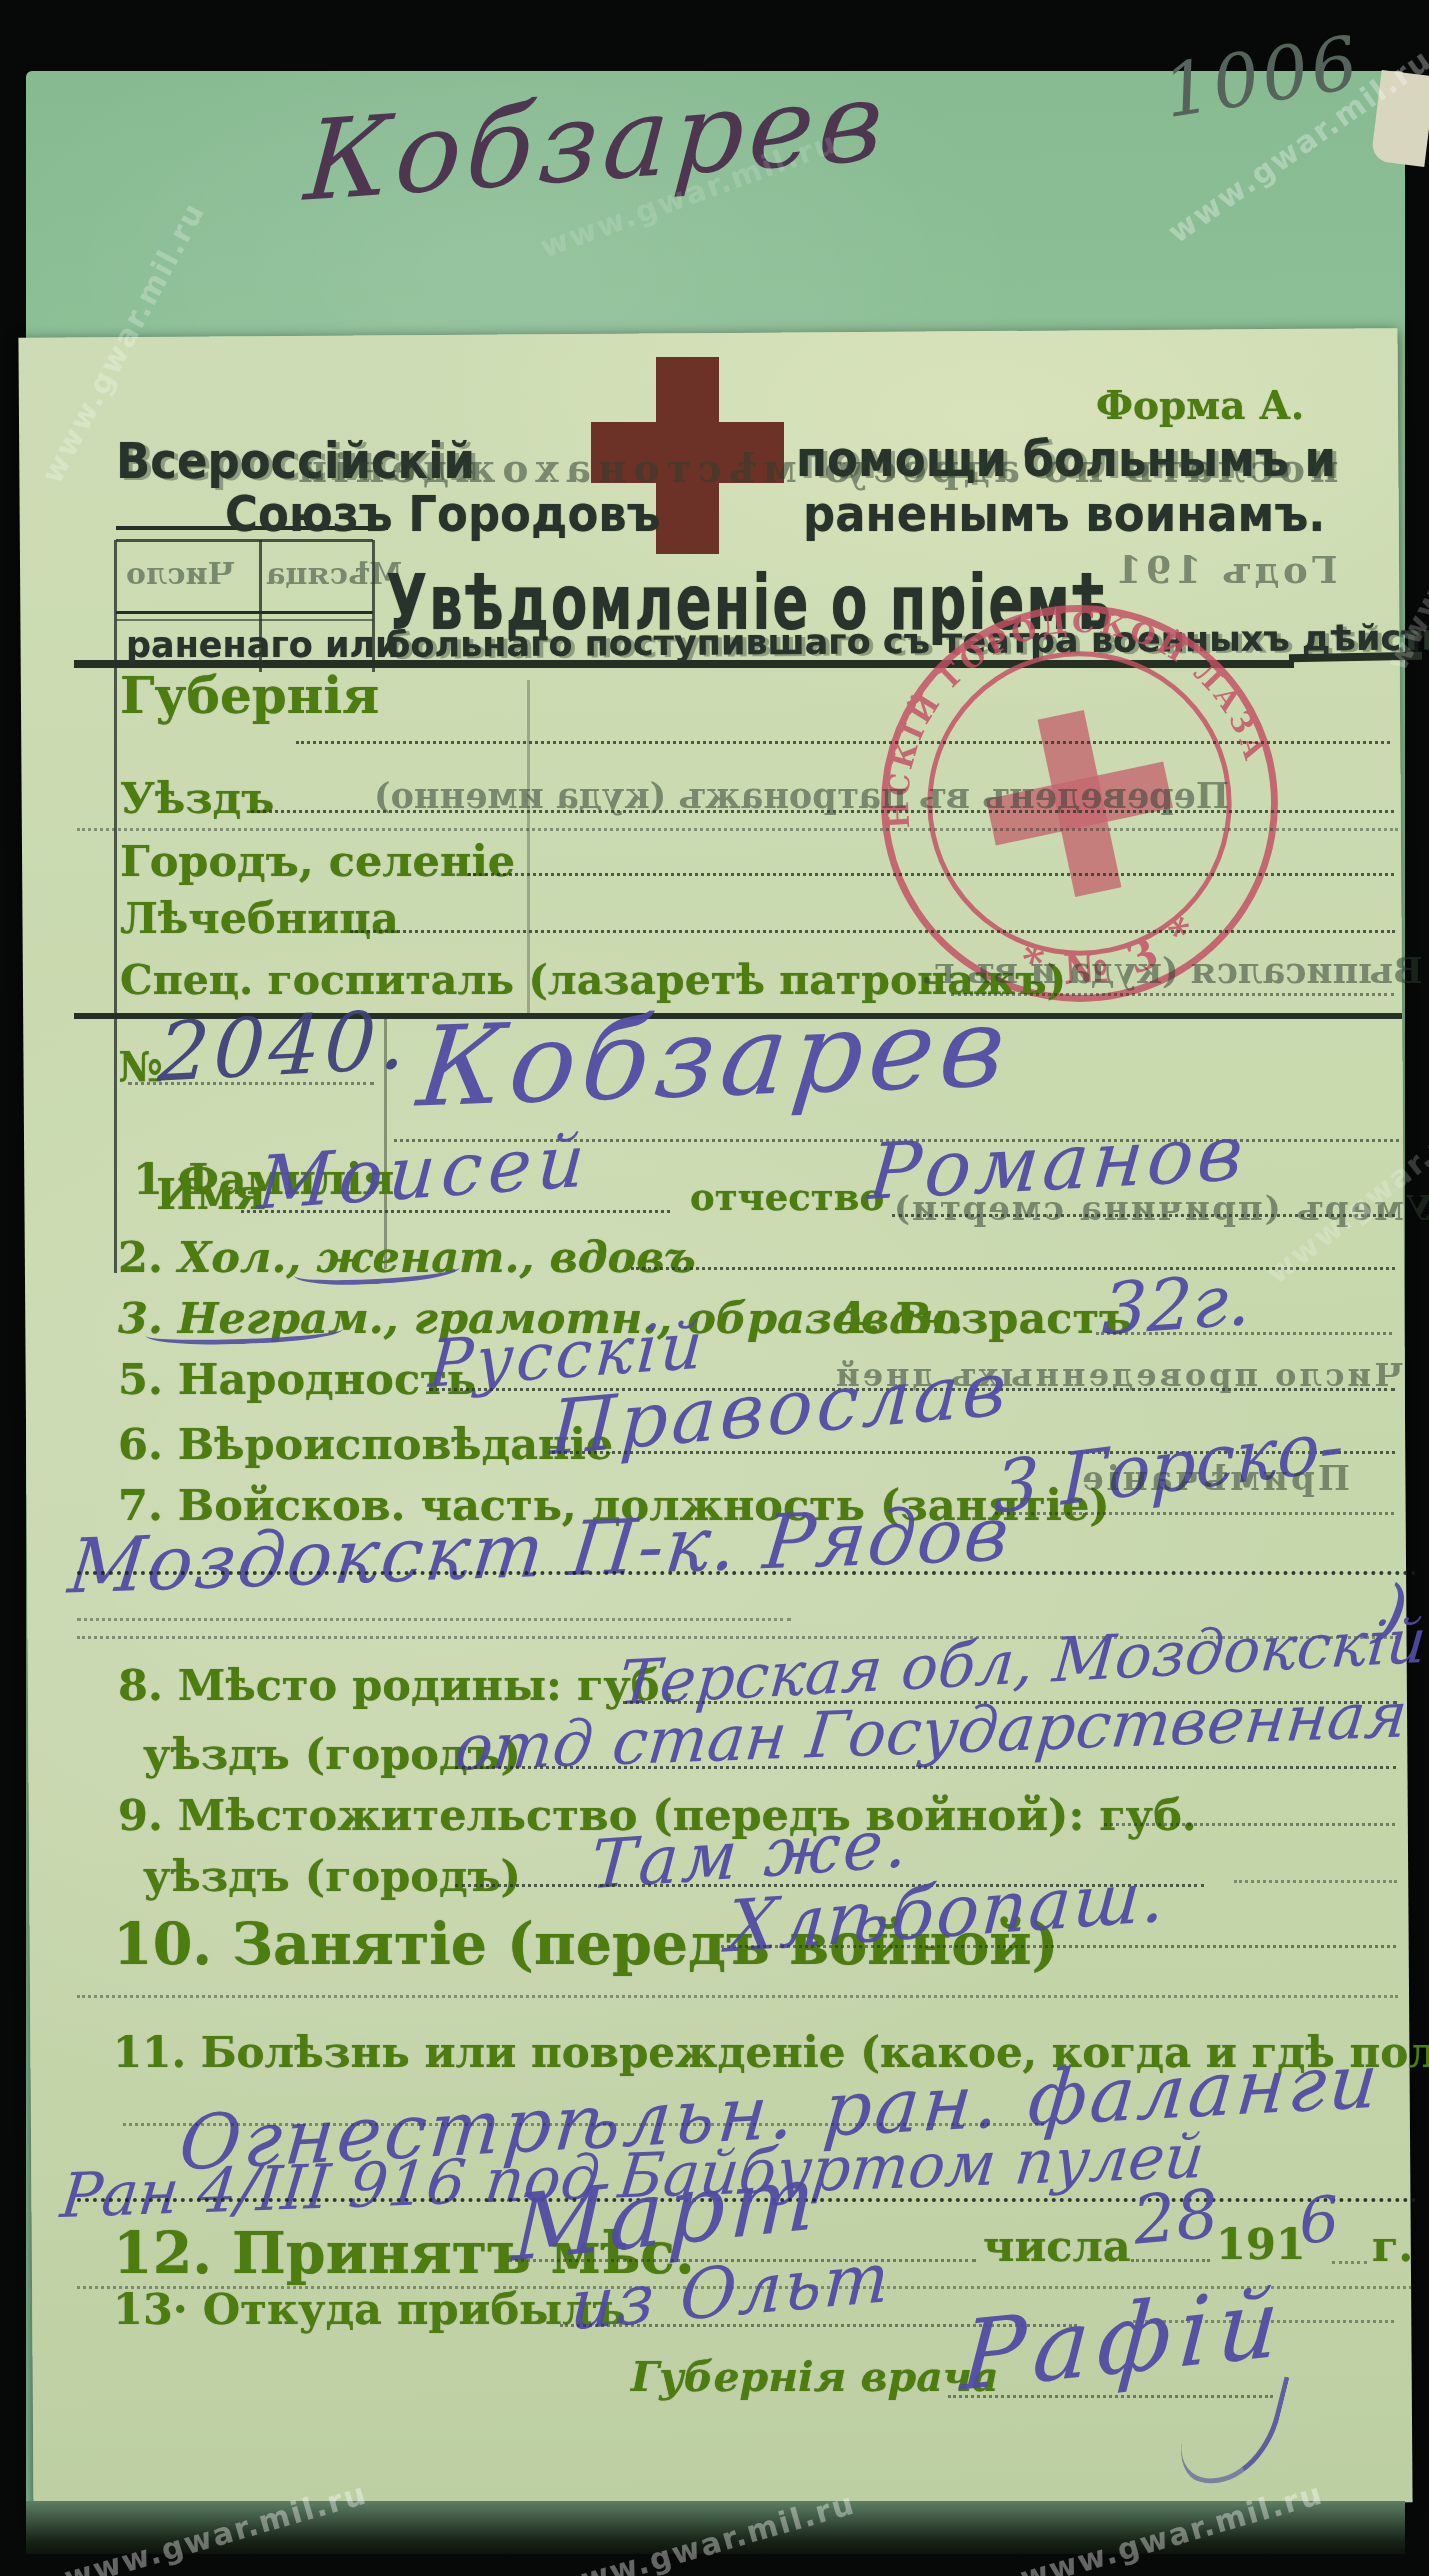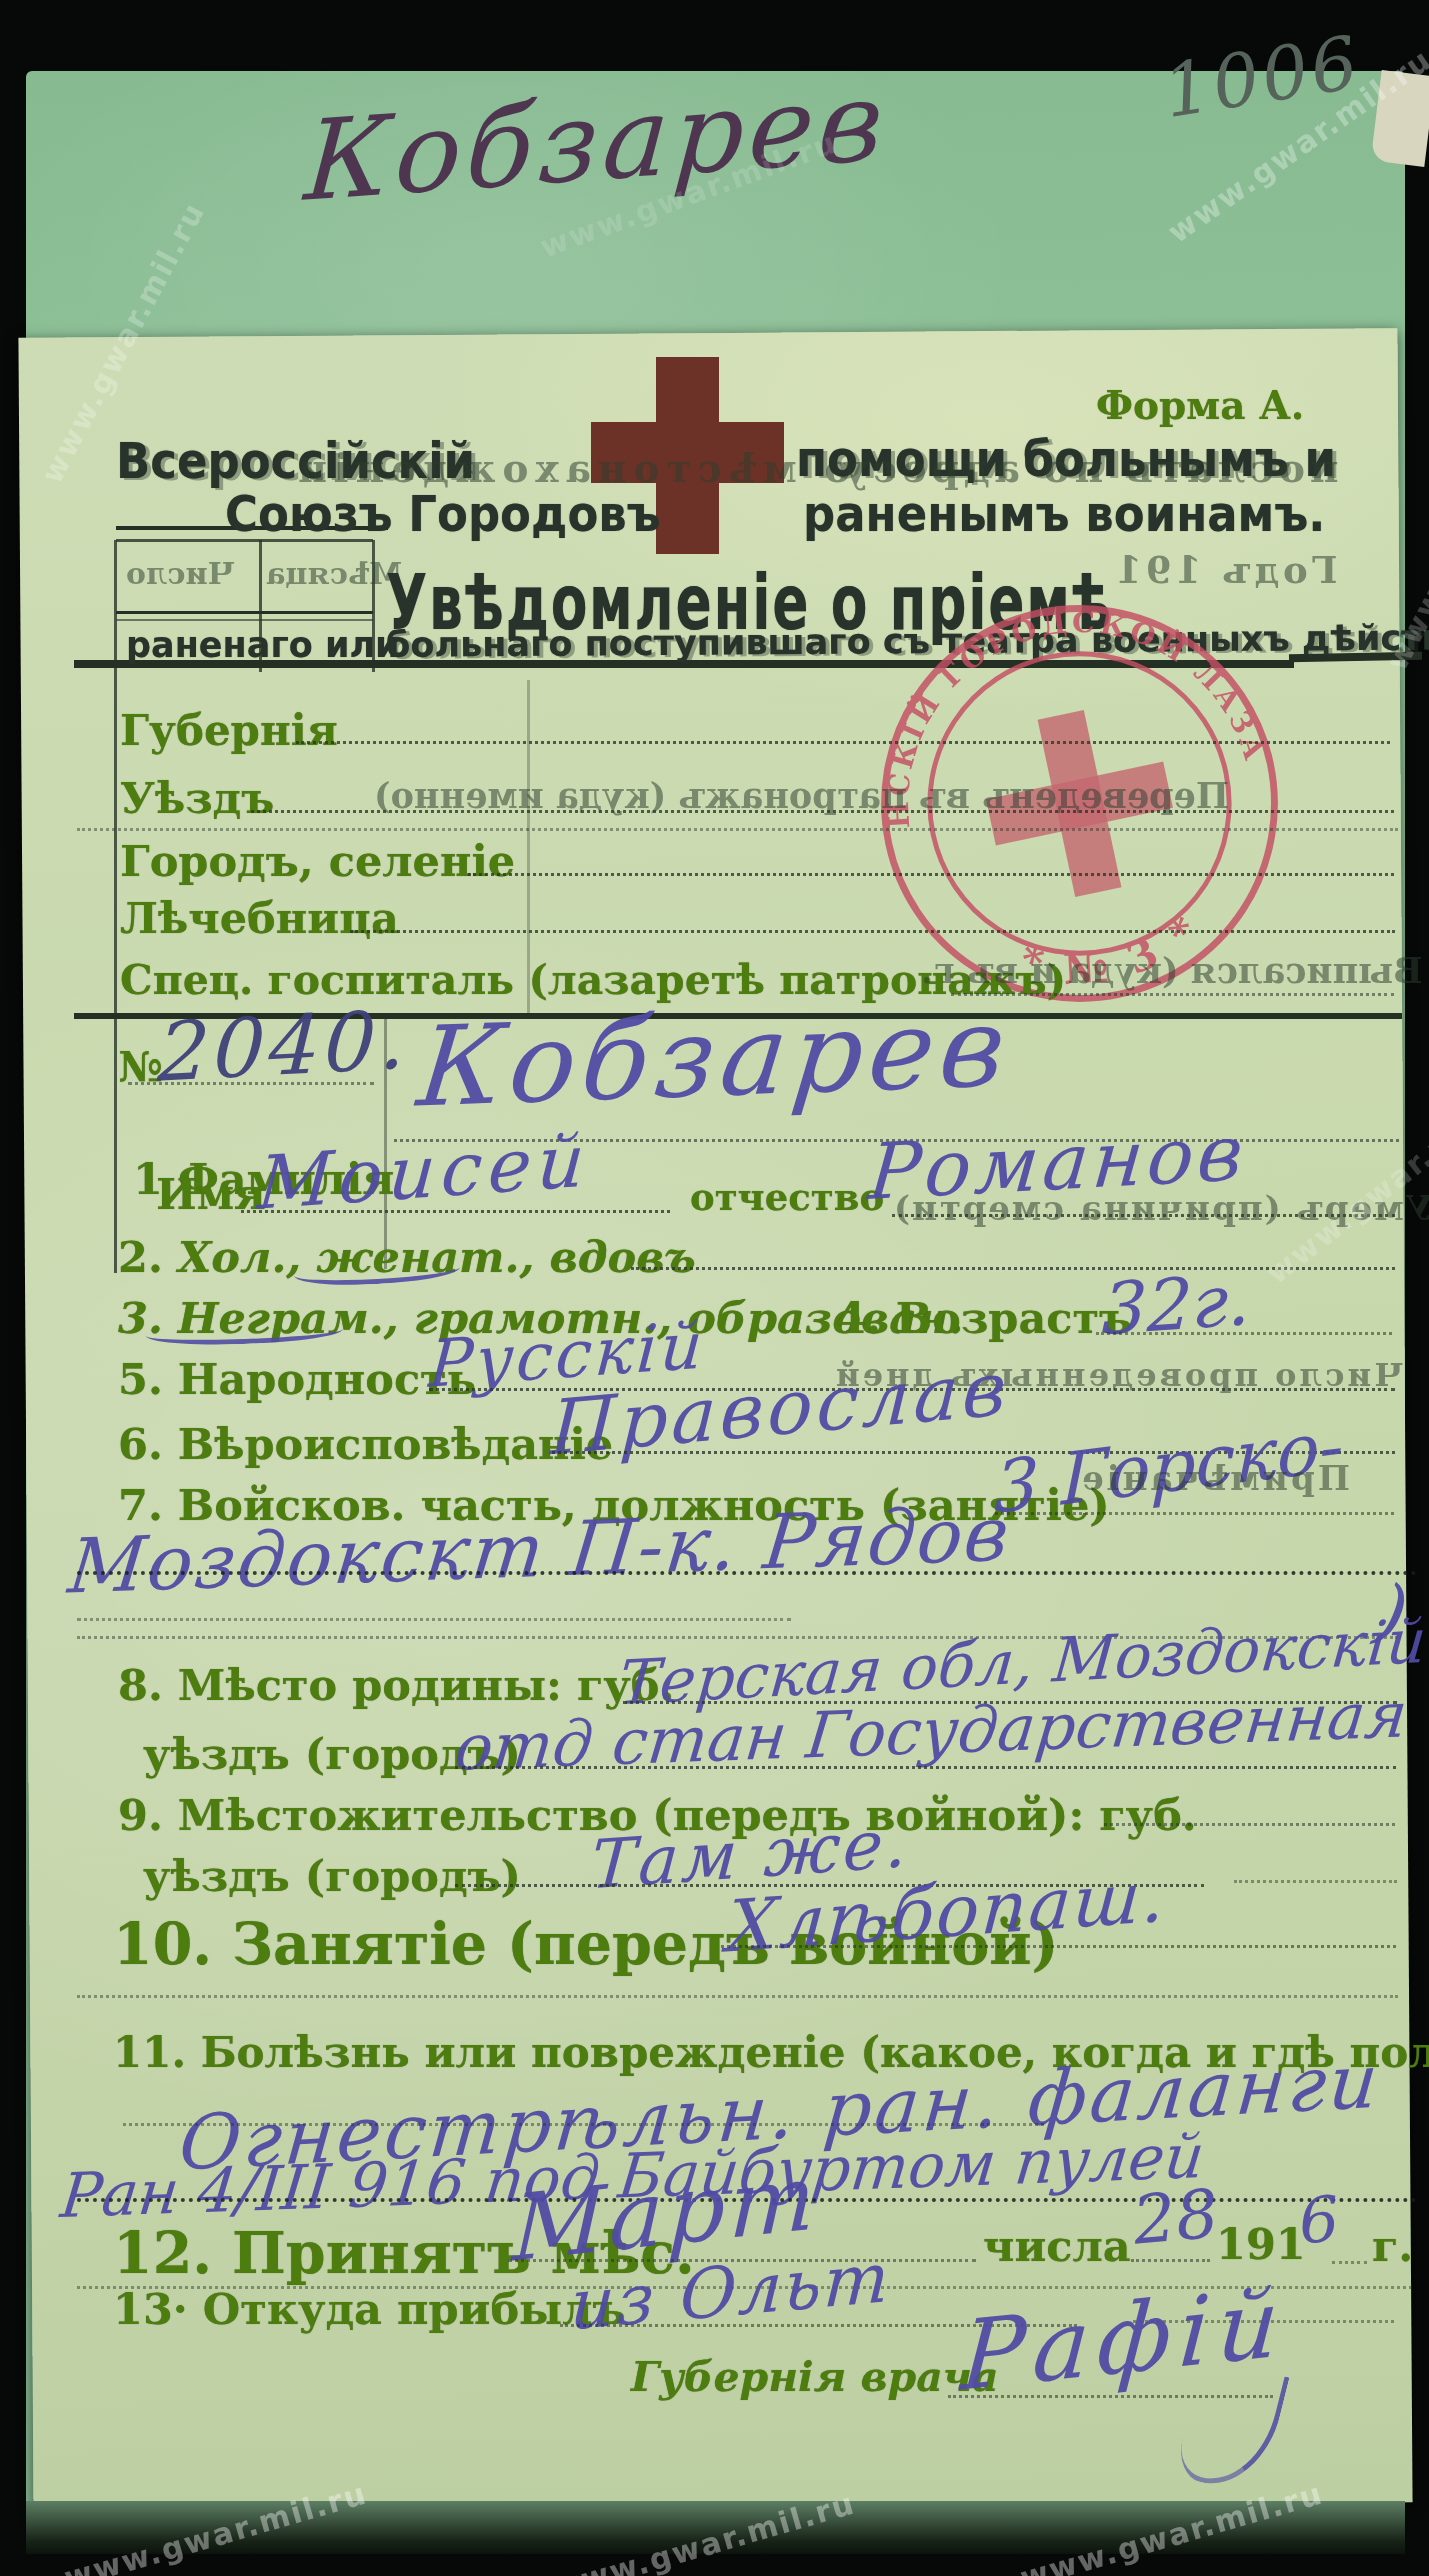--- a/index.html
+++ b/index.html
@@ -96,21 +96,21 @@
       <path id="arcBot" d="M 44,226 A 182,182 0 0 0 408,226"></path>
     </defs>
     <text fill="#c44f63" font-family="DejaVu Serif, serif" font-weight="bold" font-size="29" letter-spacing="4">
       <textPath href="#arcTop" startOffset="50%" text-anchor="middle">БАКИНСКІЙ ГОРОДСКОЙ ЛАЗАРЕТЪ</textPath>
     </text>
     <text fill="#c44f63" font-family="DejaVu Serif, serif" font-weight="bold" font-size="42" letter-spacing="6">
       <textPath href="#arcBot" startOffset="50%" text-anchor="middle">*  № 3  *</textPath>
     </text>
   </svg>
 
-  <div class="abs lbl" style="left:120px;top:706px;font-size:42px;">Губернія</div>
+  <div class="abs lbl" style="left:120px;top:666px;font-size:50px;">Губернія</div>
   <div class="abs dot" style="left:296px;top:741px;width:1094px;"></div>
   <div class="abs lbl" style="left:120px;top:773px;font-size:43px;">Уѣздъ</div>
   <div class="abs dot" style="left:251px;top:810px;width:1143px;"></div>
   <div class="abs dotf" style="left:77px;top:828px;width:1321px;"></div>
   <div class="abs mir" style="left:374px;top:775px;font-size:35px;">Переведенъ въ патронажъ (куда именно)</div>
   <div class="abs lbl" style="left:120px;top:836px;font-size:43px;">Городъ, селеніе</div>
   <div class="abs dot" style="left:468px;top:873px;width:926px;"></div>
   <div class="abs lbl" style="left:120px;top:893px;font-size:43px;">Лѣчебница</div>
   <div class="abs dot" style="left:350px;top:930px;width:1045px;"></div>
   <div class="abs lbl" style="left:120px;top:956px;font-size:41px;">Спец. госпиталь (лазаретѣ патронажъ)</div>

